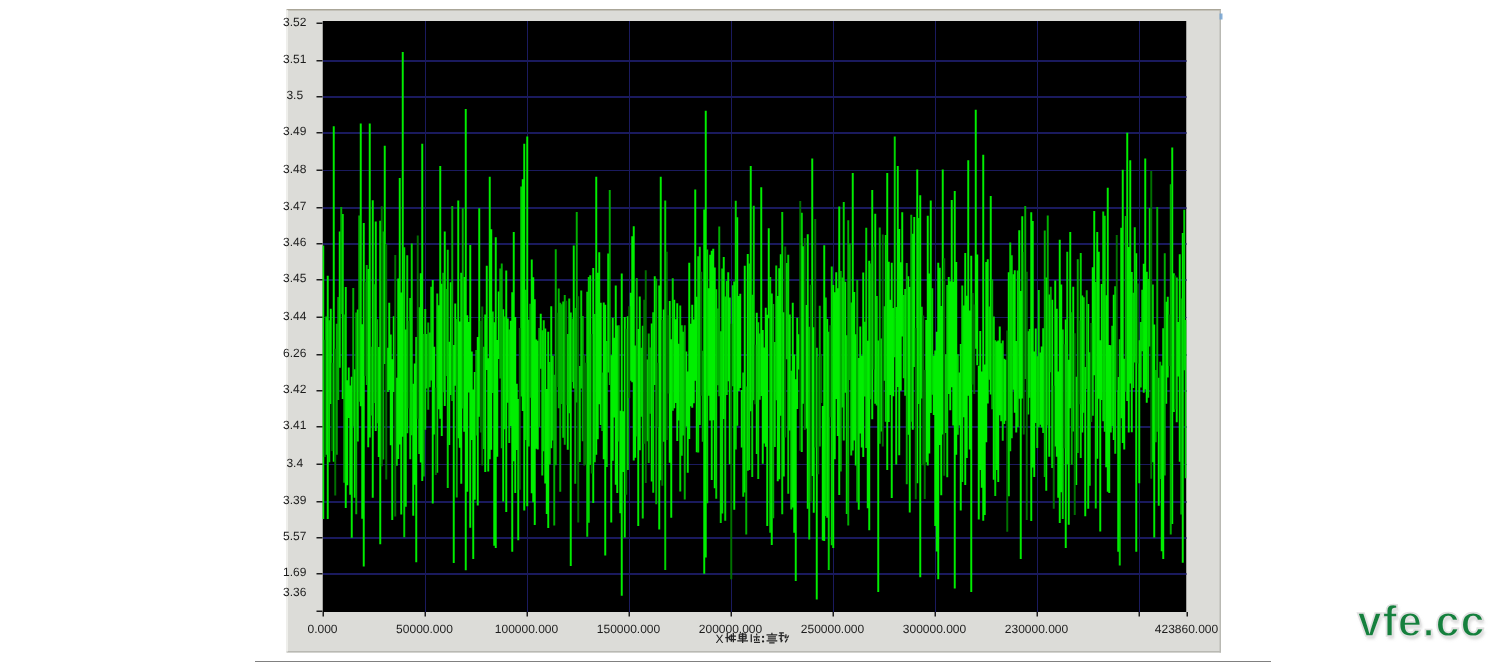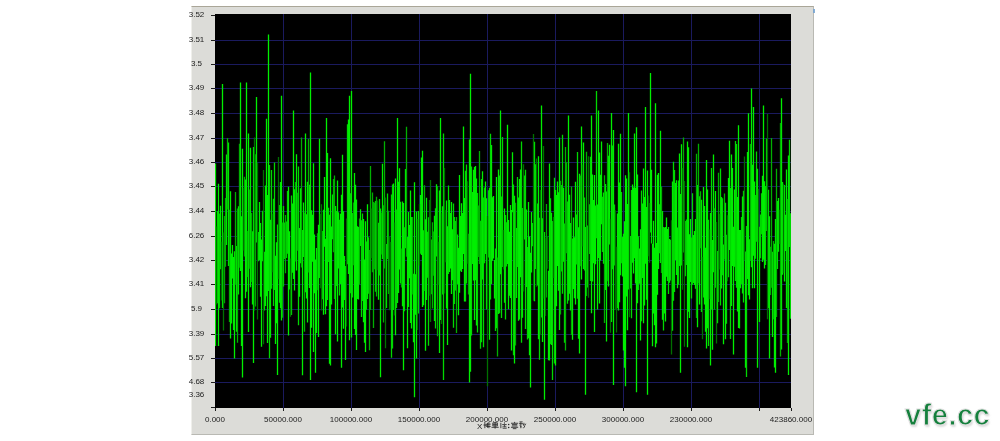--- a/index.html
+++ b/index.html
@@ -53,27 +53,27 @@
 <div class="yl" style="top:181.3px">3.45</div>
 <div class="yt" style="top:186px"></div>
 <div class="yl" style="top:206.3px">3.44</div>
 <div class="yt" style="top:211px"></div>
 <div class="yl" style="top:231.3px">6.26</div>
 <div class="yt" style="top:236px"></div>
 <div class="yl" style="top:255.3px">3.42</div>
 <div class="yt" style="top:260px"></div>
 <div class="yl" style="top:279.3px">3.41</div>
 <div class="yt" style="top:284px"></div>
-<div class="yl" style="top:304.3px">5.9</div>
+<div class="yl" style="top:304.3px">3.4</div>
 <div class="yt" style="top:309px"></div>
 <div class="yl" style="top:329.3px">3.39</div>
 <div class="yt" style="top:334px"></div>
 <div class="yl" style="top:353.3px">5.57</div>
 <div class="yt" style="top:358px"></div>
-<div class="yl" style="top:377.3px">4.68</div>
+<div class="yl" style="top:377.3px">1.69</div>
 <div class="yt" style="top:382px"></div>
 <div class="yl" style="top:390px">3.36</div>
 <div class="yt" style="top:407px"></div>
 <div class="xt" style="left:215px"></div>
 <div class="xt" style="left:283px"></div>
 <div class="xt" style="left:351px"></div>
 <div class="xt" style="left:419px"></div>
 <div class="xt" style="left:487px"></div>
 <div class="xt" style="left:555px"></div>
 <div class="xt" style="left:623px"></div>

